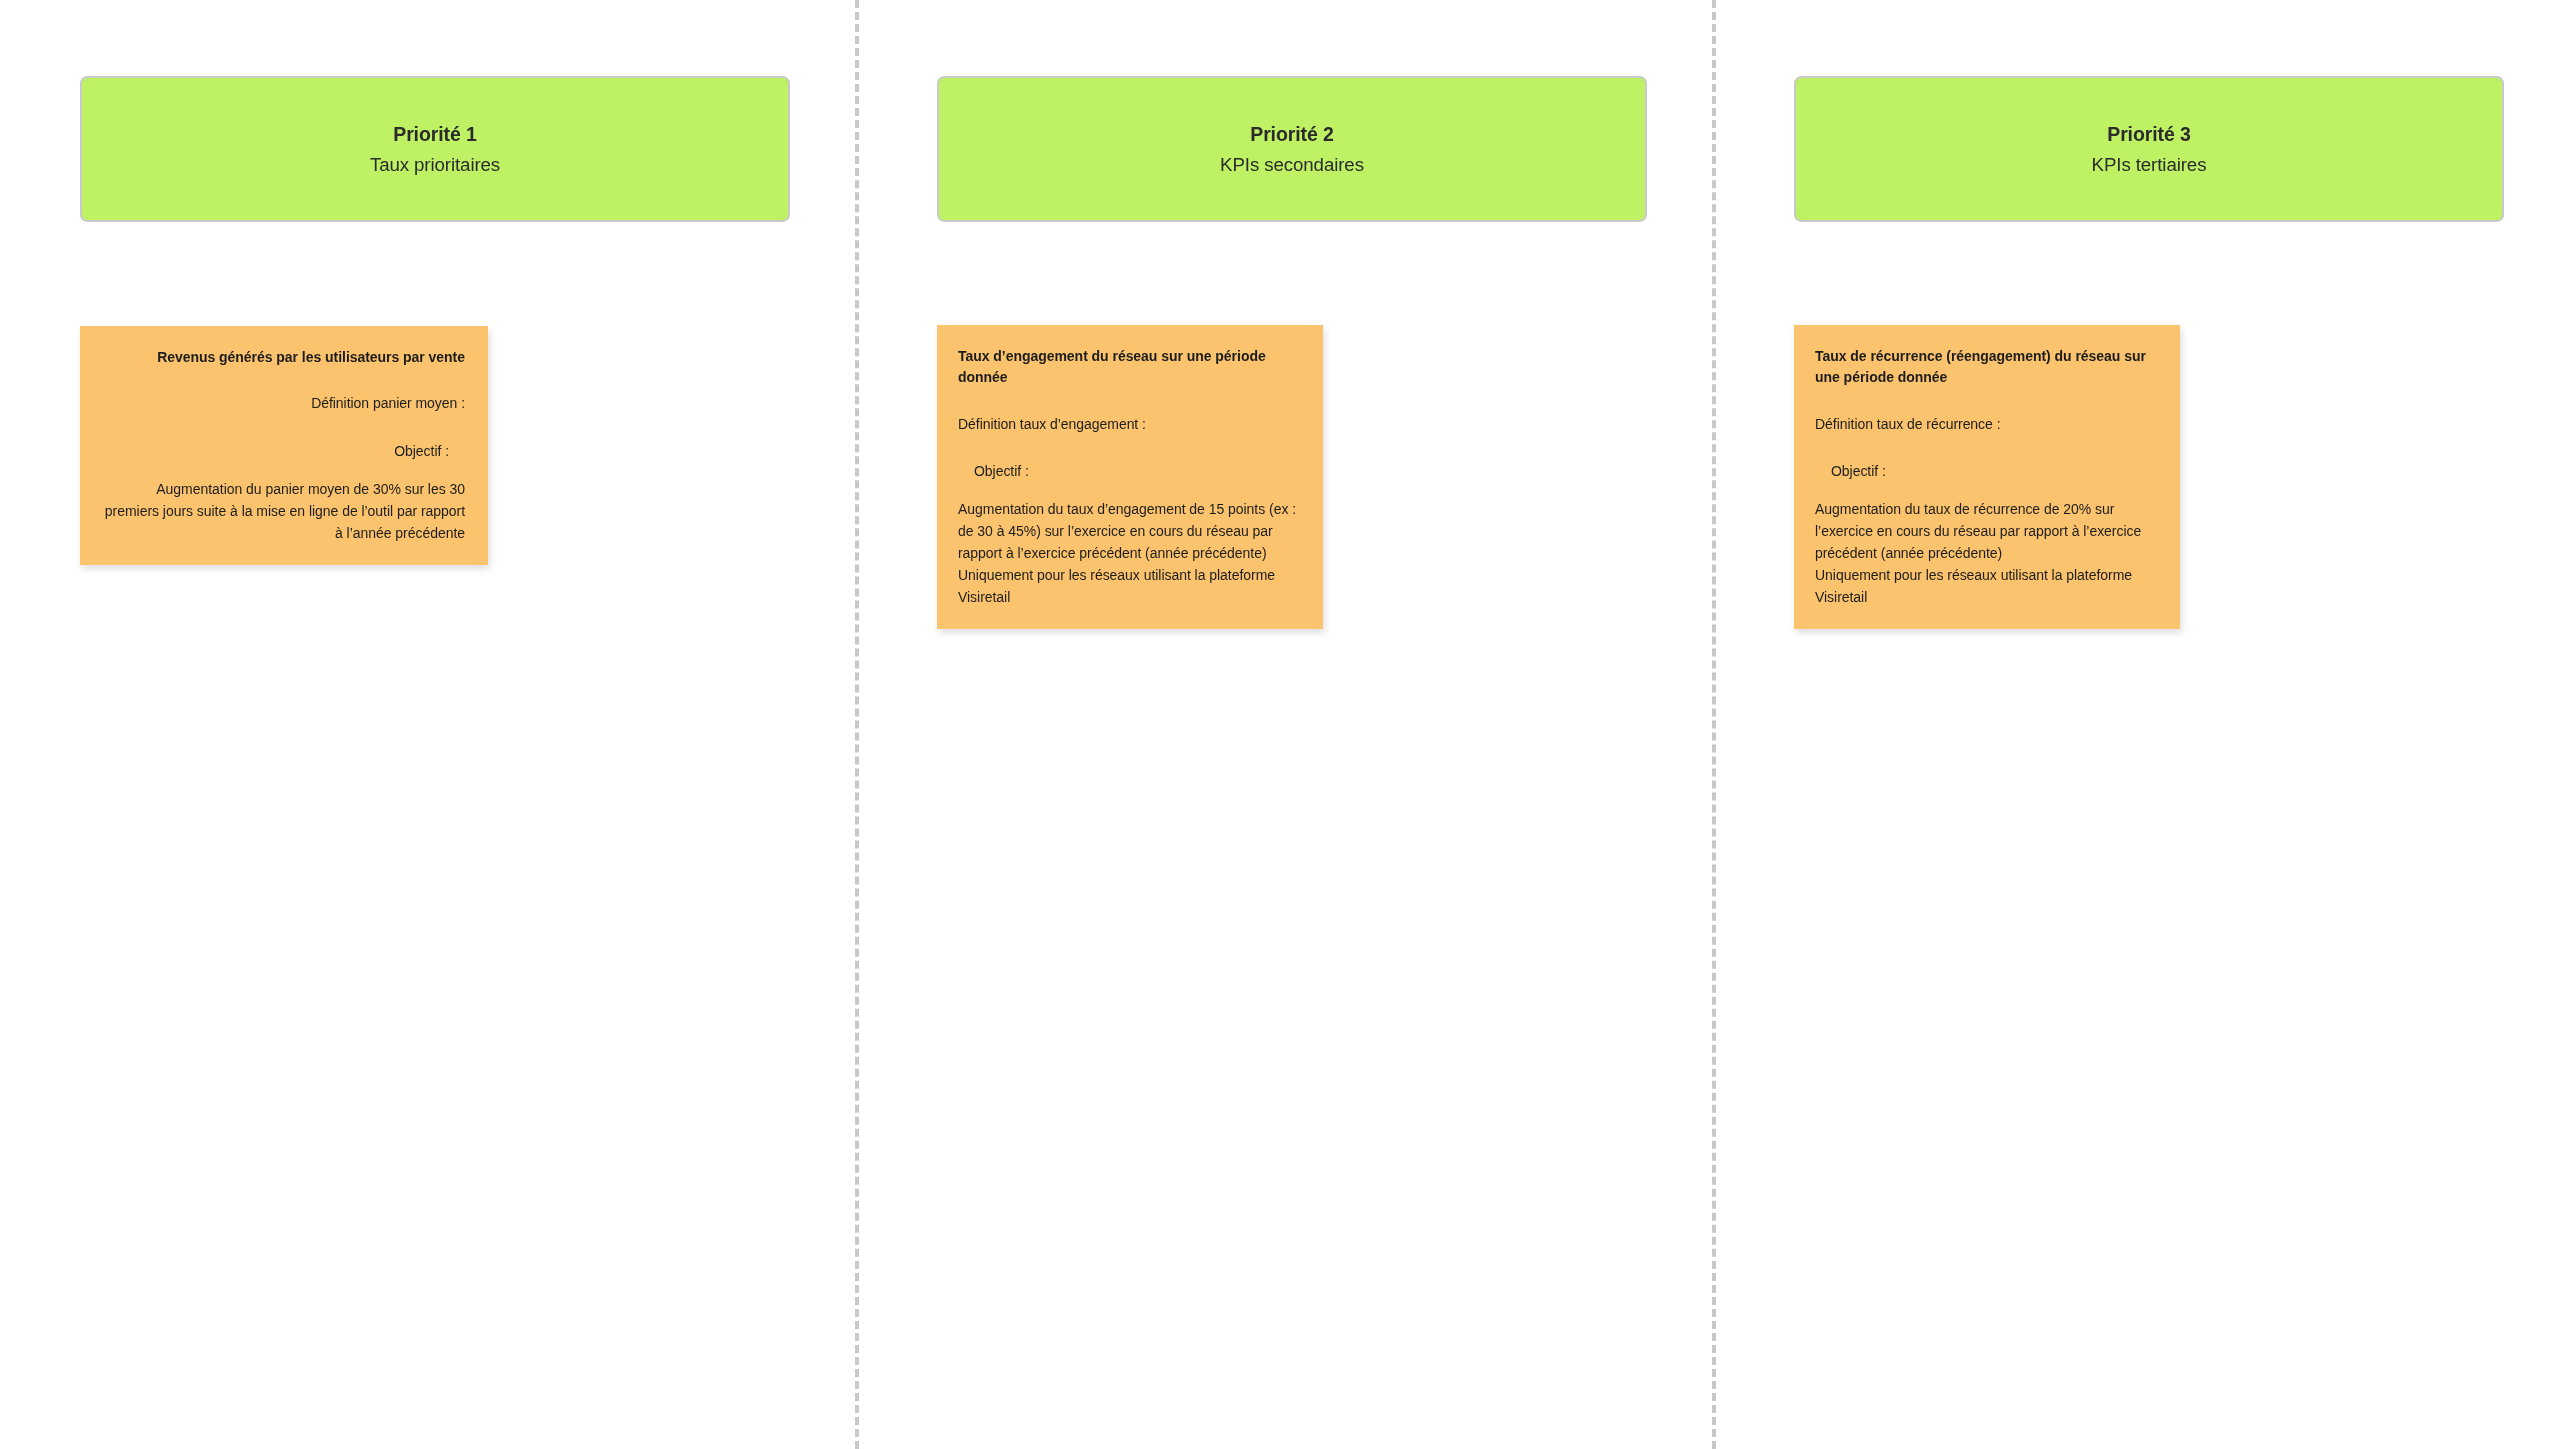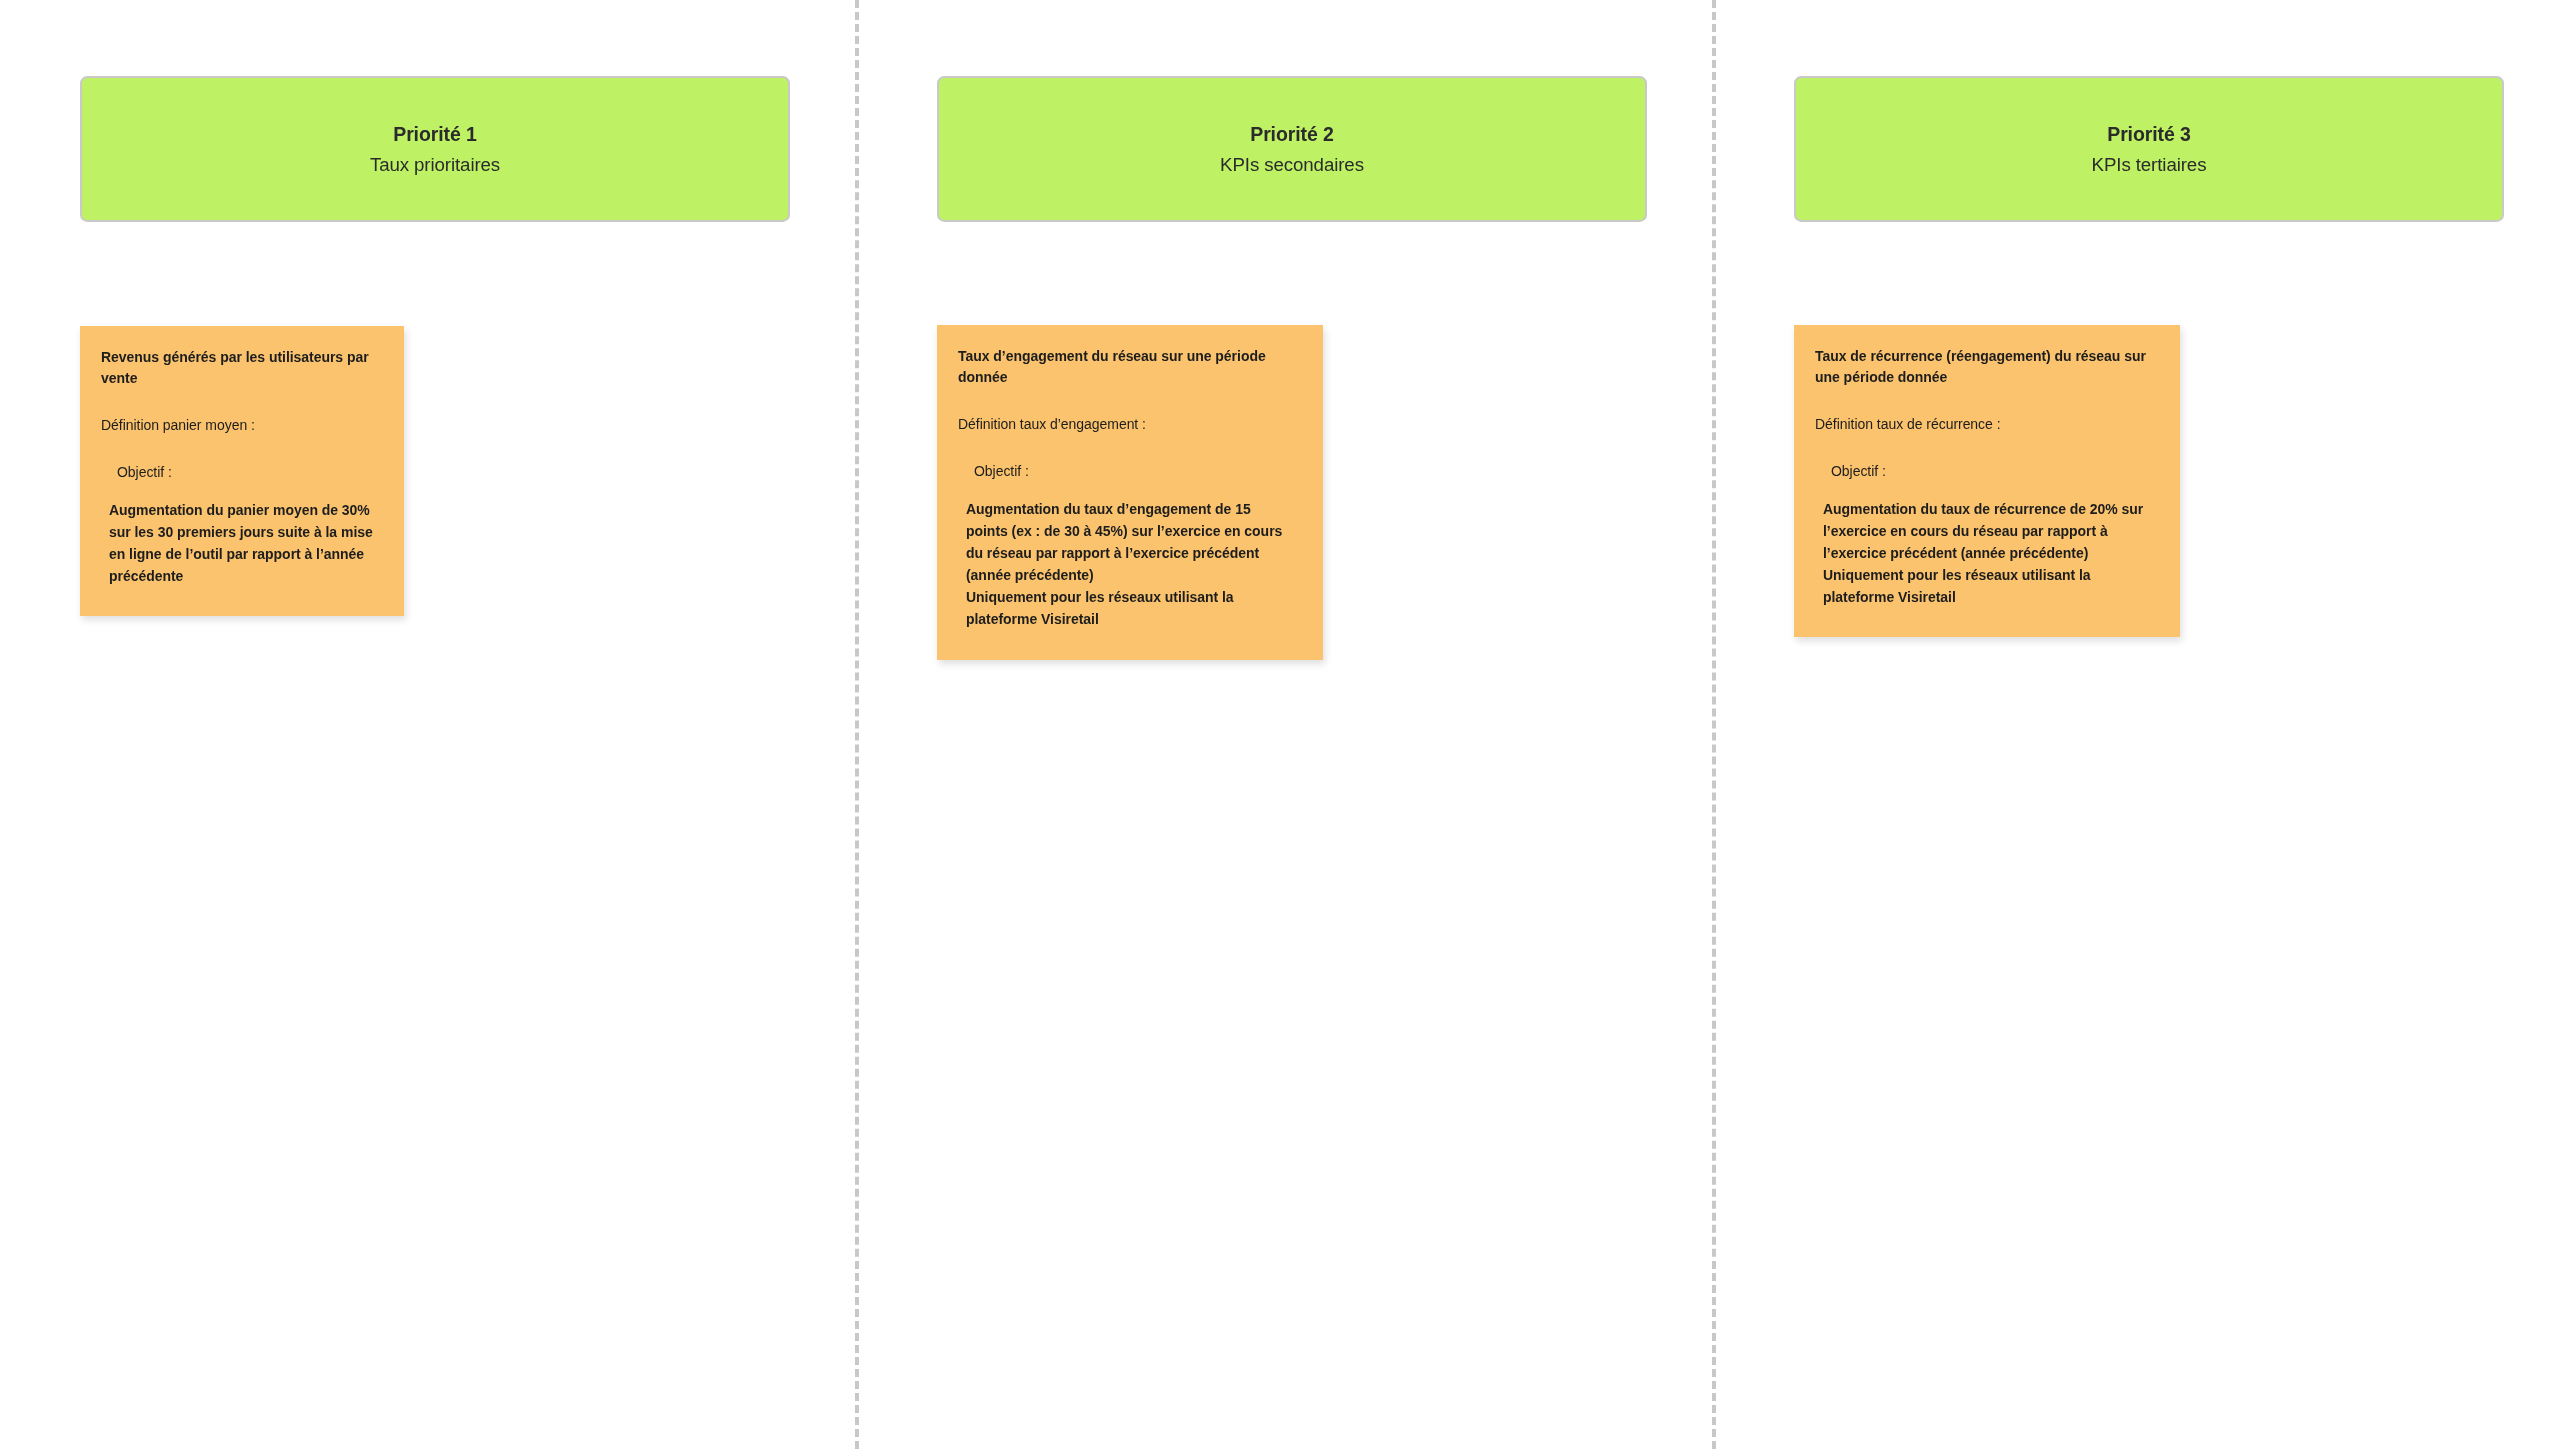--- a/index.html
+++ b/index.html
@@ -72,21 +72,21 @@
 
   
   .note-card {
     position: absolute;
     left: 80px;
     background: #fbc36d;
     box-sizing: border-box;
     padding: 21px 23px 21px 21px;
     box-shadow: 2.4px 4.1px 7.3px rgba(0,0,0,0.13);
   }
-  #card-1 { top: 326px; width: 324px; }
+  #card-1 { top: 326px; width: 408px; text-align: right; }
   #card-2 { top: 325px; width: 386px; }
   #card-3 { top: 325px; width: 386px; }
 
   .note-title {
     font-size: 14px;
     font-weight: 700;
     color: #1d1d1d;
     line-height: 1.52;
     margin: 0 0 25px 0;
     letter-spacing: -0.04px;
@@ -102,24 +102,24 @@
   .note-objective-label {
     font-size: 14px;
     font-weight: 400;
     color: #1d1d1d;
     line-height: 1.58;
     margin: 16px;
     letter-spacing: -0.04px;
   }
   .note-objective-body {
     font-size: 14px;
-    font-weight: 700;
+    font-weight: 400;
     color: #1d1d1d;
     line-height: 1.58;
-    margin: 8px;
+    margin: 0;
     letter-spacing: -0.04px;
     white-space: pre-line;
   }
 </style>
 </head>
 <body>
 
 <div id="divider-1" class="divider"></div>
 <div id="divider-2" class="divider"></div>
 

